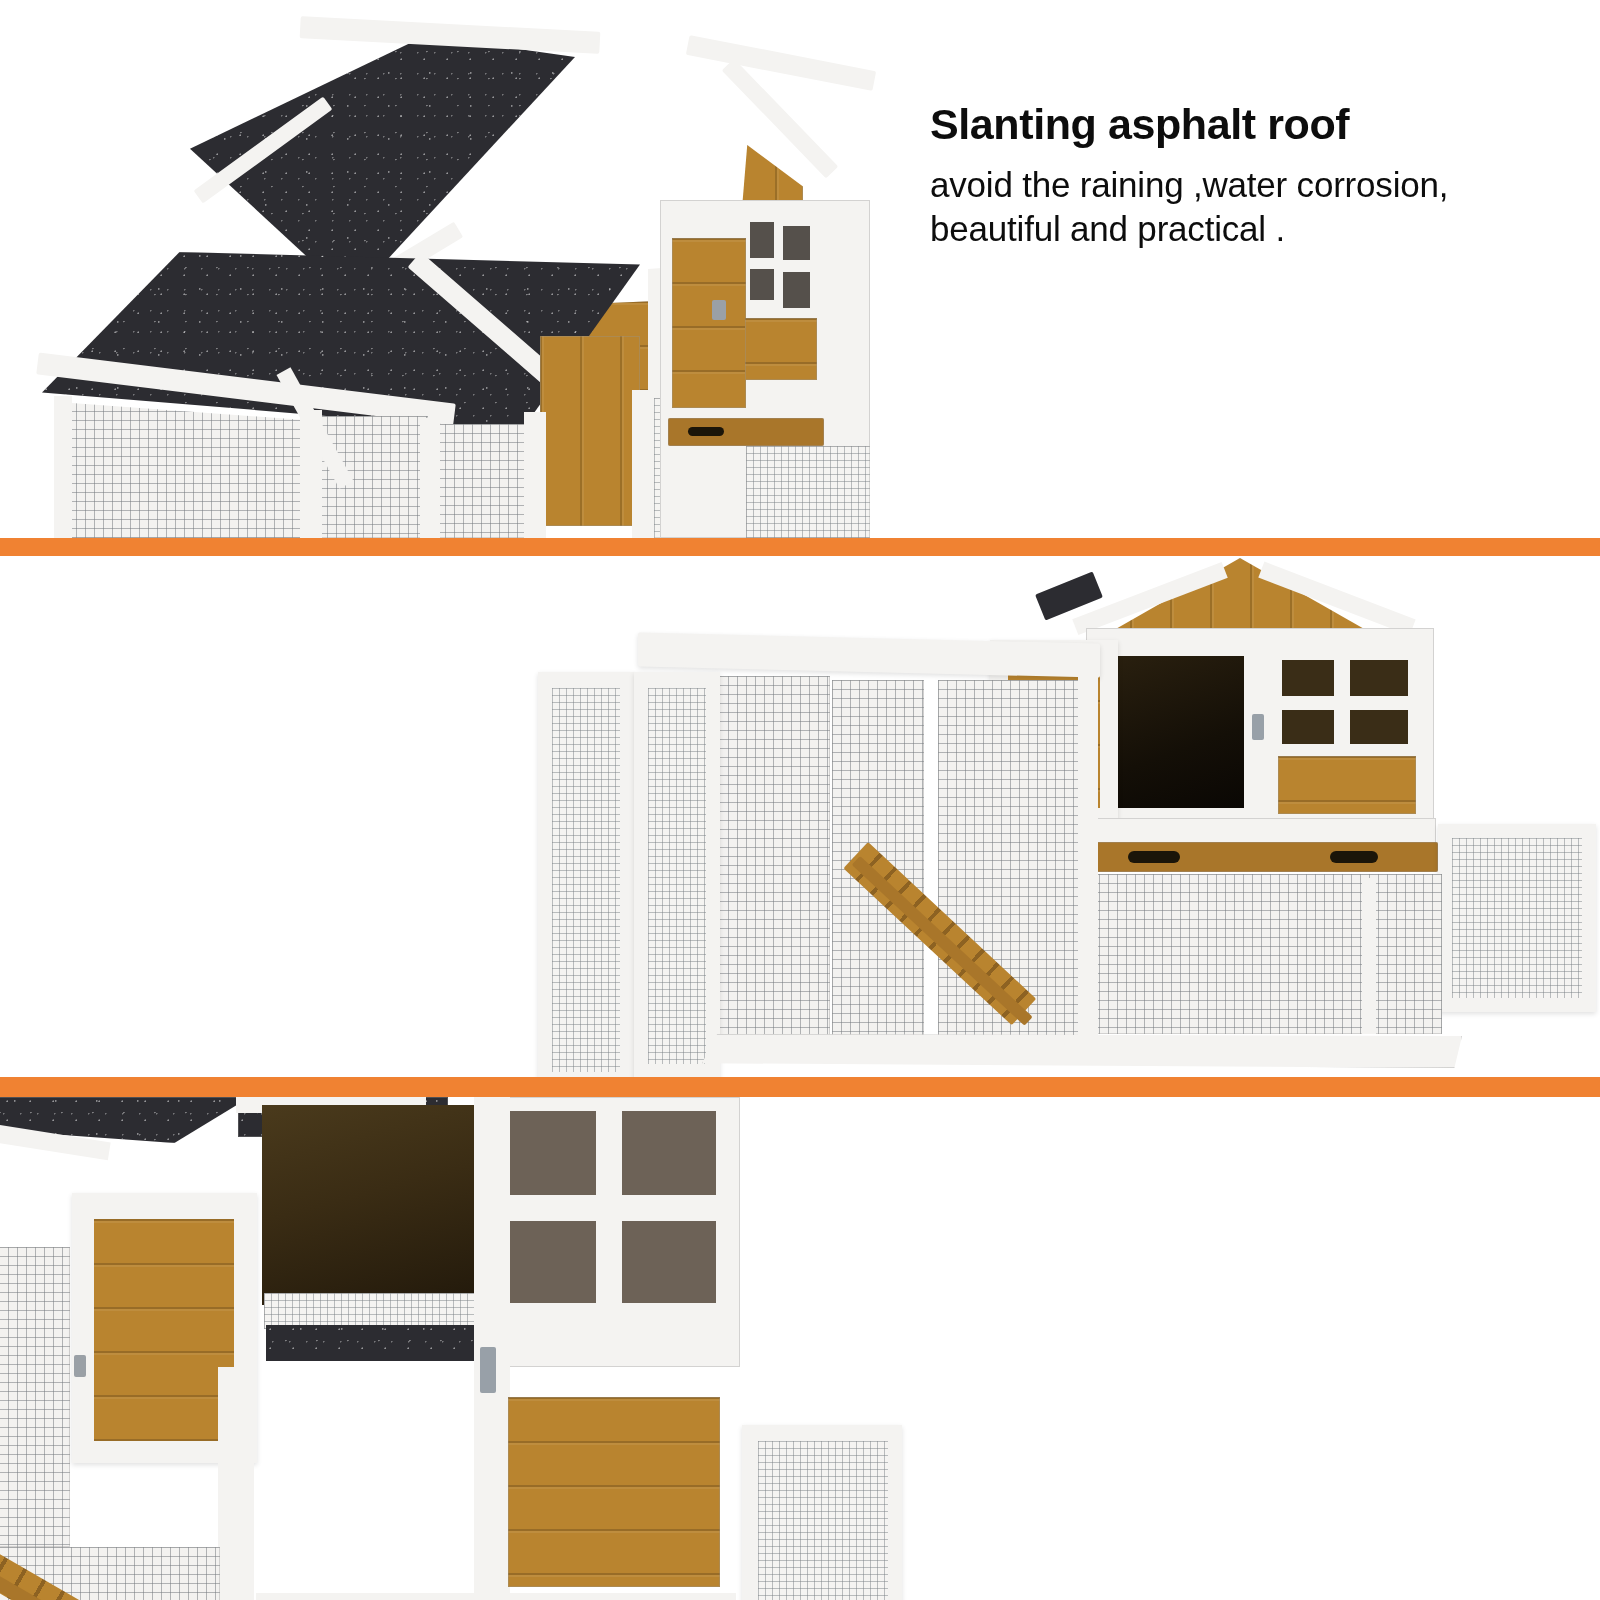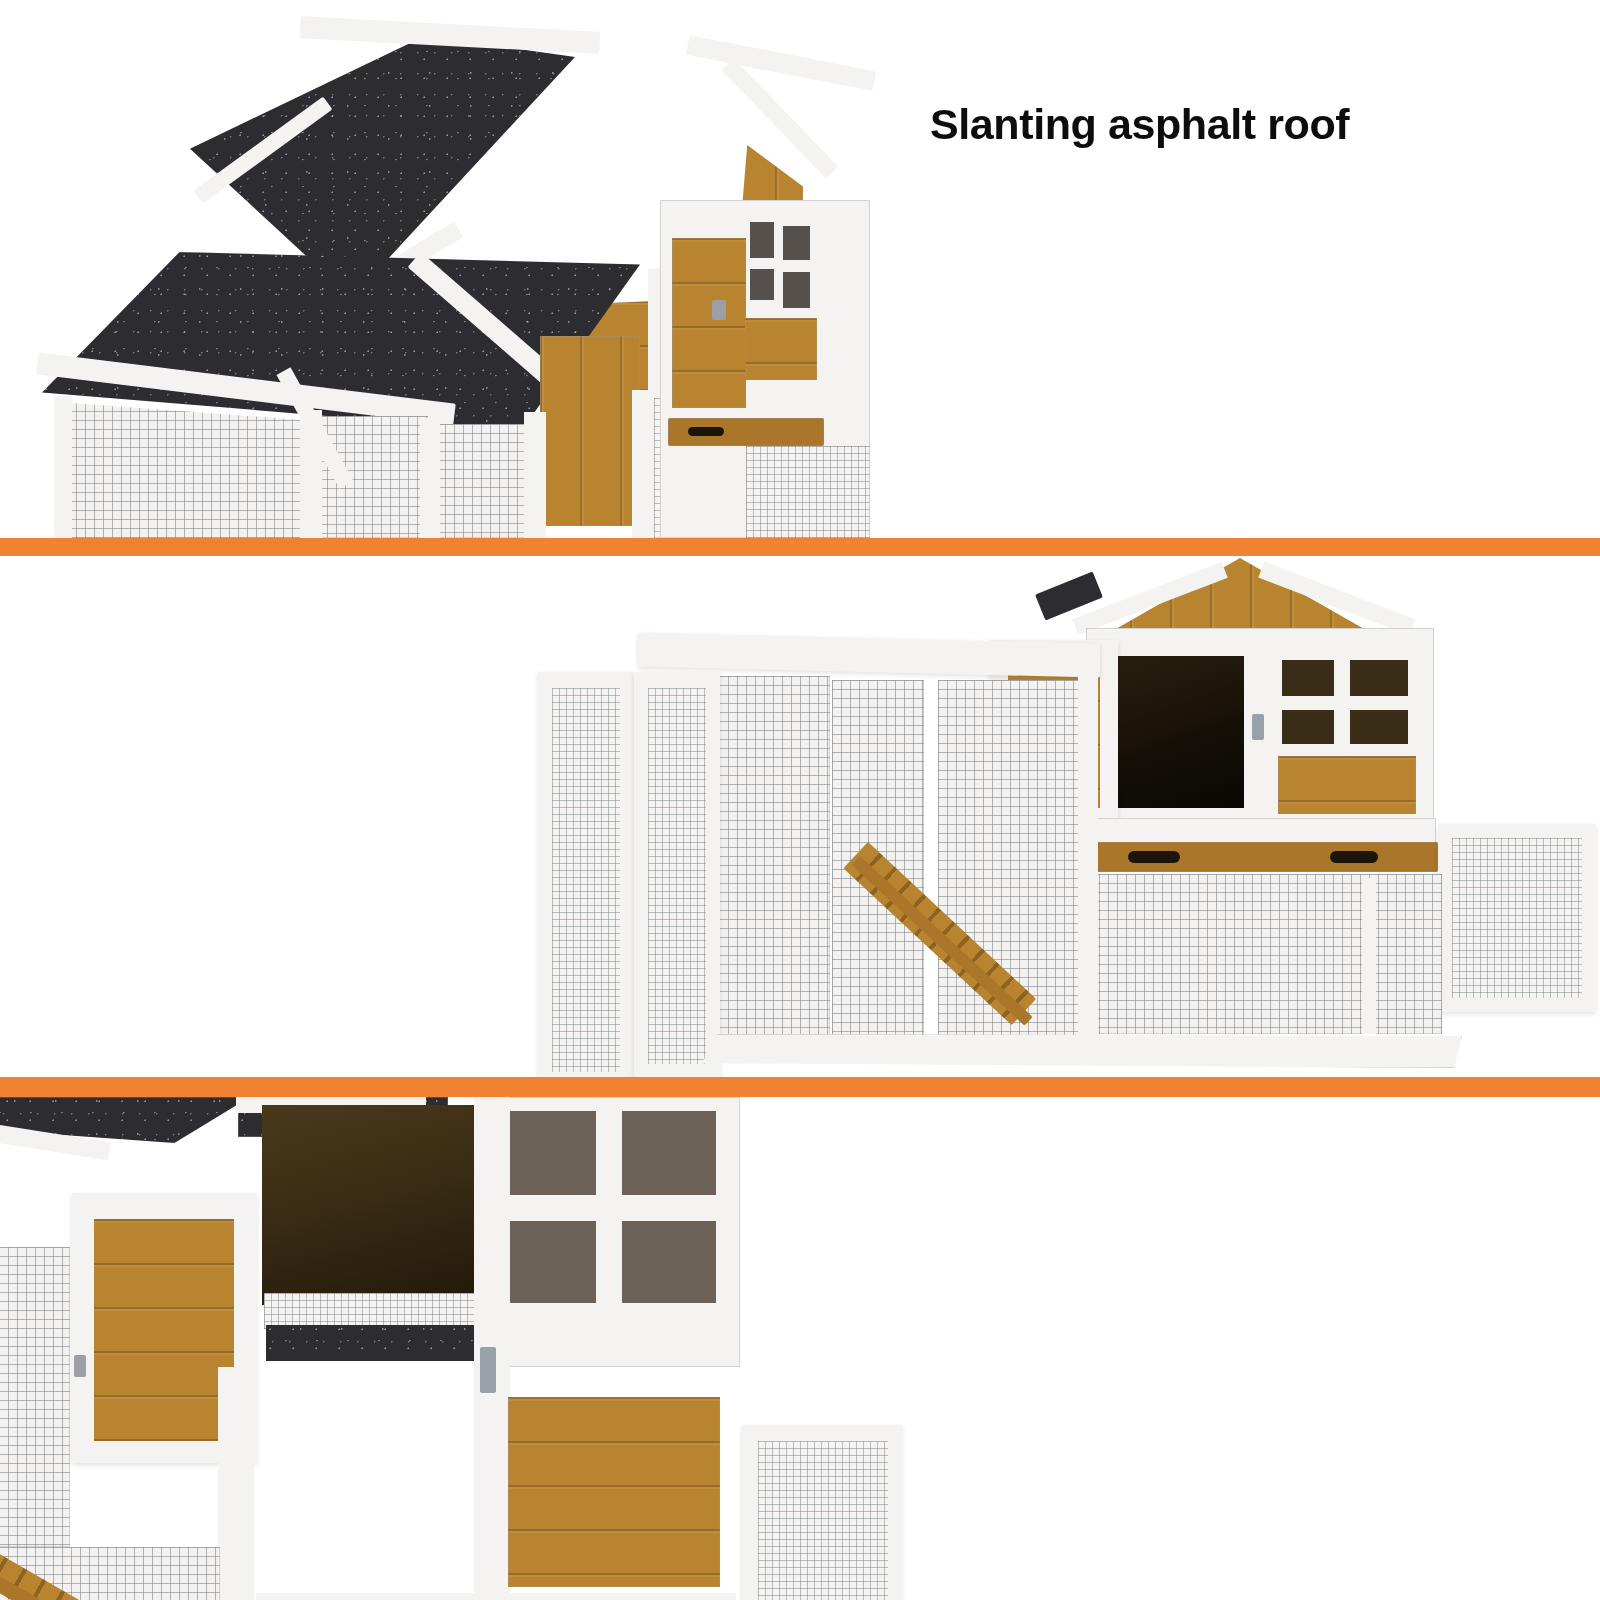--- a/index.html
+++ b/index.html
@@ -154,20 +154,22 @@
       <div class="prod planks edge" style="left:745px; top:318px; width:72px; height:62px;"></div>
 
       <div class="prod wood2 edge" style="left:668px; top:418px; width:156px; height:28px; border-radius:2px;"></div>
       <div class="prod dark" style="left:688px; top:427px; width:36px; height:9px; border-radius:5px;"></div>
 
       <div class="prod mesh-fine edge" style="left:746px; top:446px; width:124px; height:92px;"></div>
     </div>
 
     <div class="txt" id="text-1">
       <div class="heading">Slanting asphalt roof</div>
+      <div class="body">avoid the raining ,water corrosion,
+beautiful and practical .</div>
     </div>
   </div>
 
   <div class="divider" id="divider-1"></div>
 
   <div class="panel" id="panel-2">
 
     <div class="prod" style="left:530px; top:0; width:1070px; height:521px;">
 
       <div class="prod planks-v edge" style="left:560px; top:2px; width:300px; height:72px;

